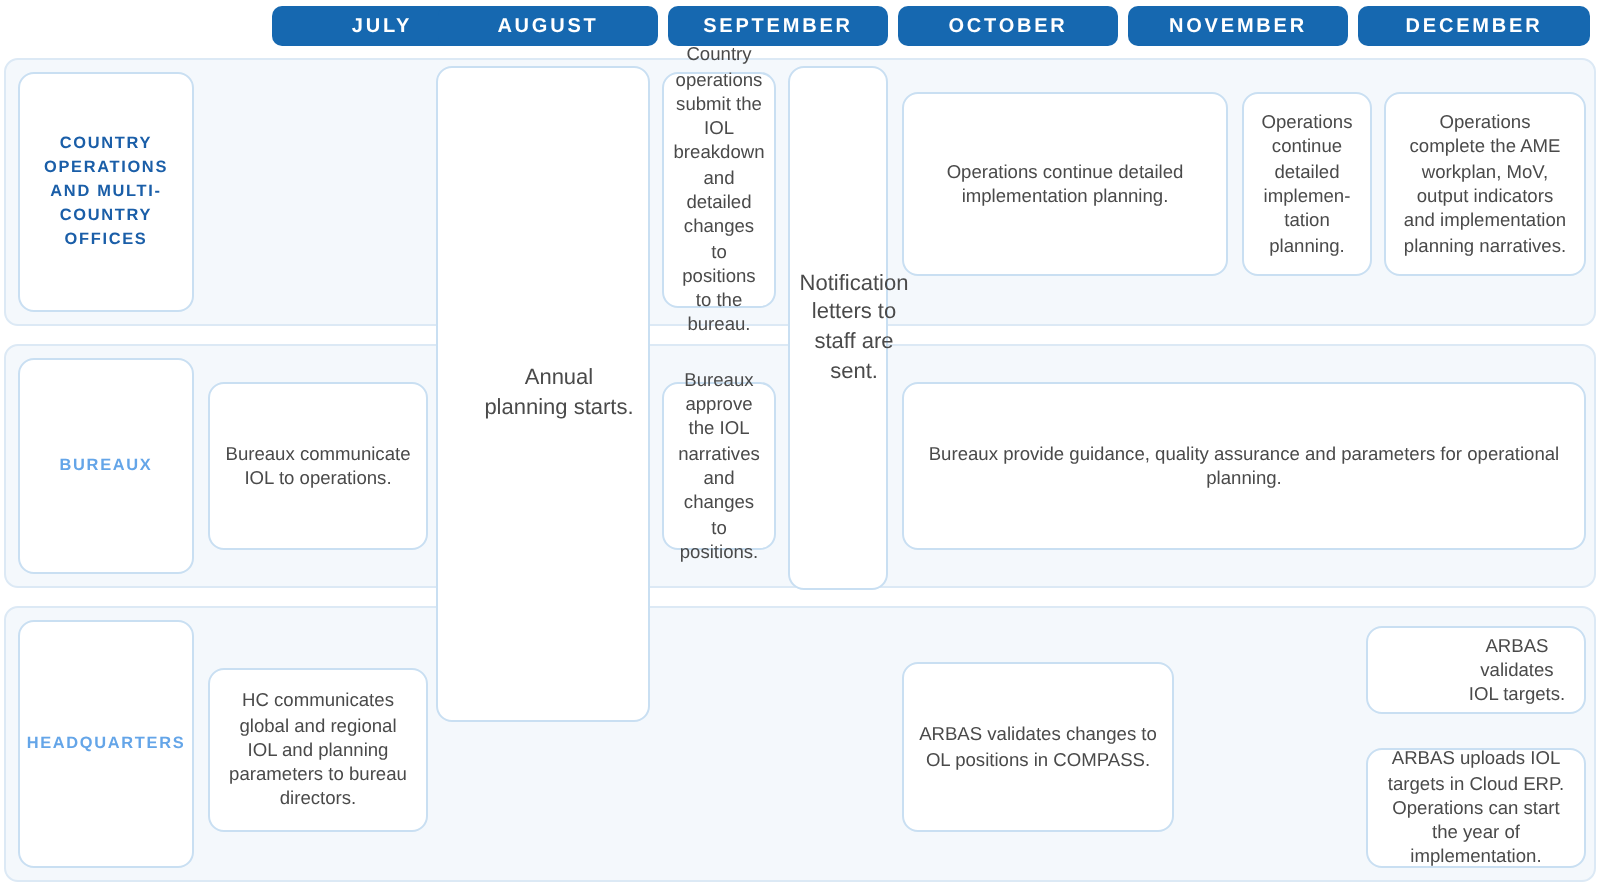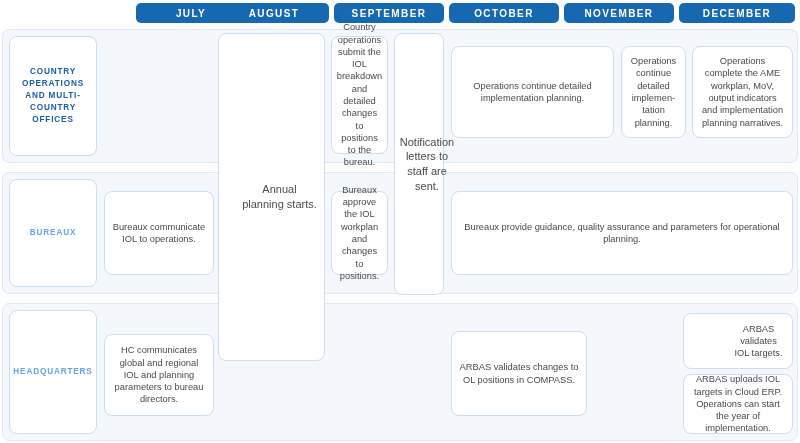--- a/index.html
+++ b/index.html
@@ -146,32 +146,32 @@
       <div class="card" style="left: 621px; top: 46px; width: 65px; height: 92px;">
         <div class="card-text">Operations continue detailed implemen-tation planning.</div>
       </div>
       <div class="card" style="left: 692px; top: 46px; width: 101px; height: 92px;">
         <div class="card-text">Operations complete the AME workplan, MoV, output indicators and implementation planning narratives.</div>
       </div>
       <div class="card" style="left: 104px; top: 191px; width: 110px; height: 84px;">
         <div class="card-text">Bureaux communicate IOL to operations.</div>
       </div>
       <div class="card" style="left: 331px; top: 191px; width: 57px; height: 84px;">
-        <div class="card-text">Bureaux approve the IOL workplan and changes to positions.</div>
+        <div class="card-text">Bureaux approve the IOL narratives and changes to positions.</div>
       </div>
       <div class="card" style="left: 451px; top: 191px; width: 342px; height: 84px; justify-content: center;">
         <div class="card-text">Bureaux provide guidance, quality assurance and parameters for operational planning.</div>
       </div>
       <div class="card" style="left: 104px; top: 334px; width: 110px; height: 82px;">
         <div class="card-text">HC communicates global and regional IOL and planning parameters to bureau directors.</div>
       </div>
       <div class="card" style="left: 451px; top: 331px; width: 136px; height: 85px;">
         <div class="card-text">ARBAS validates changes to OL positions in COMPASS.</div>
       </div>
-      <div class="card" style="left: 683px; top: 313px; width: 110px; height: 56px; padding-left: 48px;">
+      <div class="card" style="left: 683px; top: 313px; width: 110px; height: 44px; padding-left: 48px;">
         <div class="card-text">ARBAS validates IOL targets.</div>
       </div>
       <div class="card" style="left: 683px; top: 374px; width: 110px; height: 60px;">
         <div class="card-text">ARBAS uploads IOL targets in Cloud ERP. Operations can start the year of implementation.</div>
       </div>
     </div>
 
 </div>
 
 </body></html>

